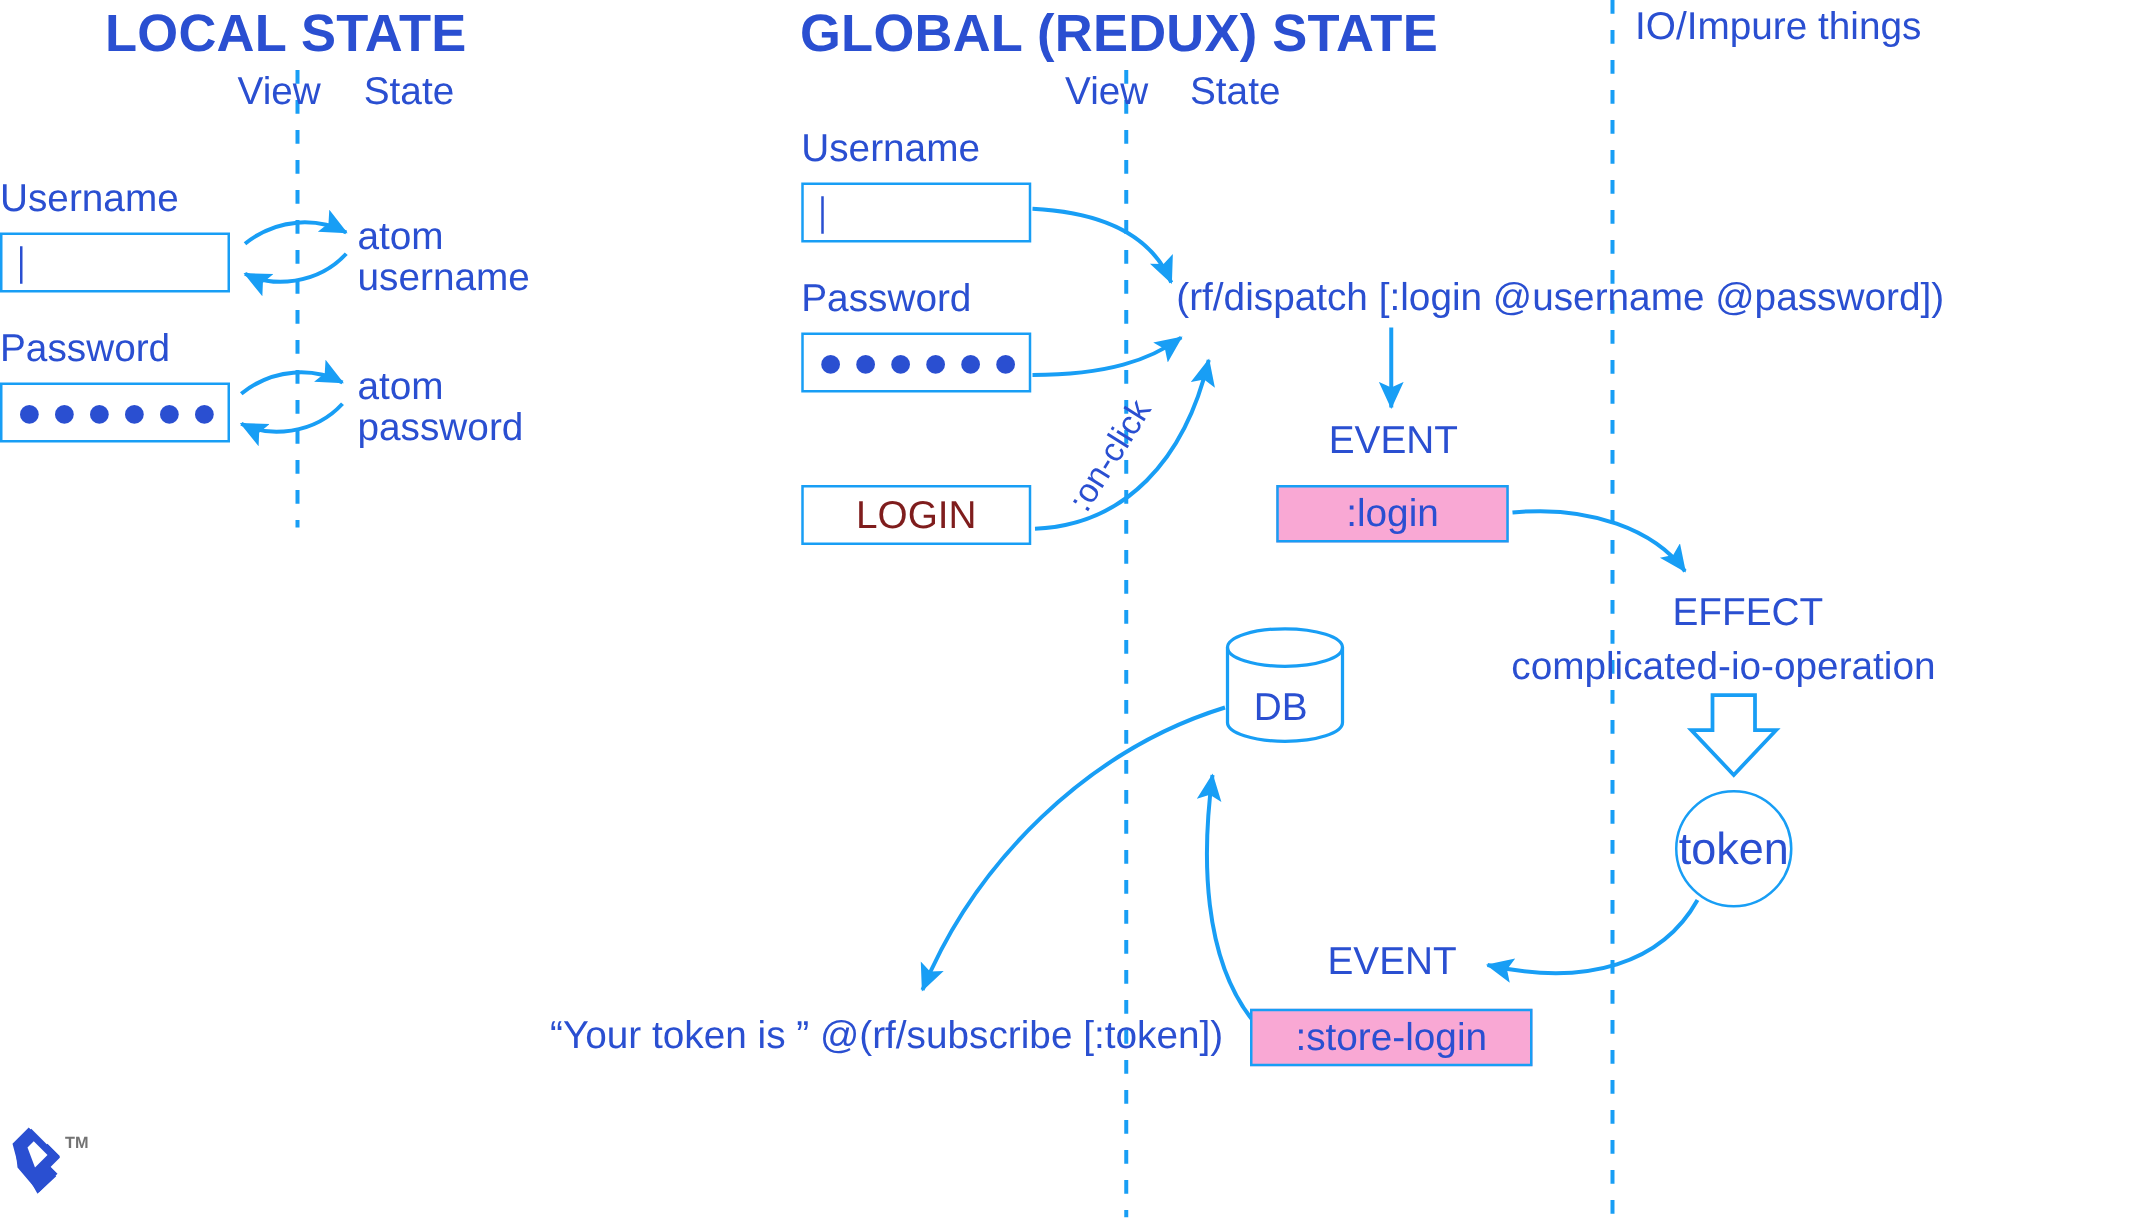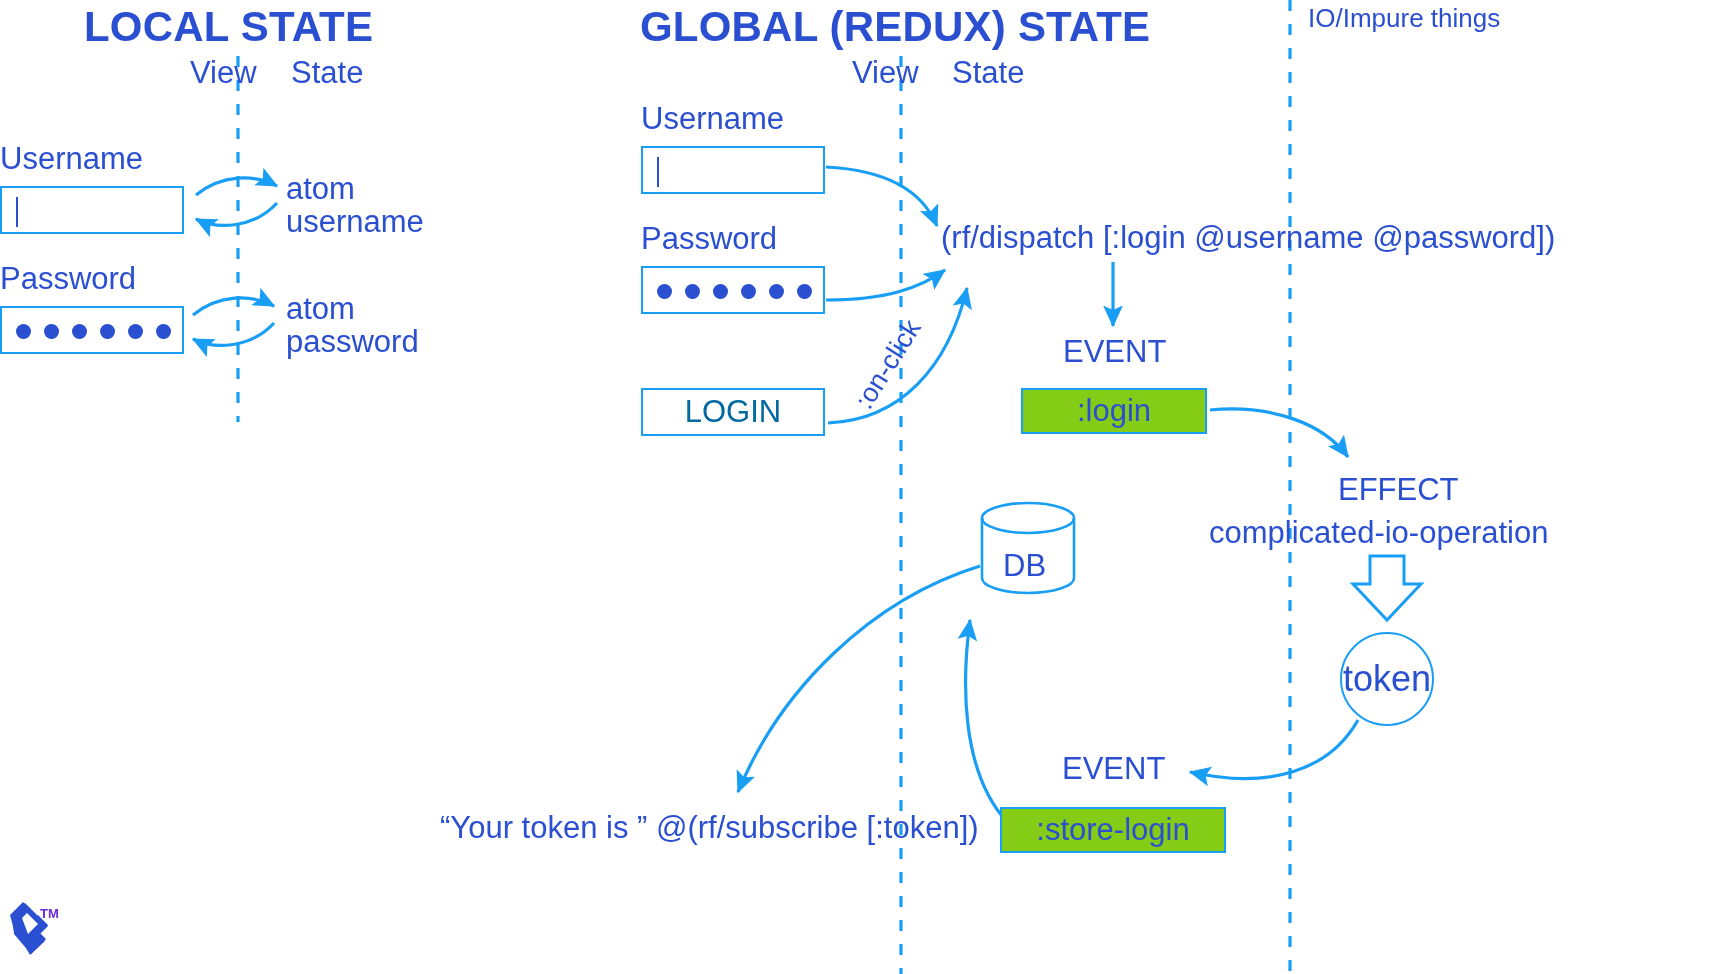--- a/index.html
+++ b/index.html
@@ -39,21 +39,21 @@
     font-size: 42px;
     font-weight: bold;
     letter-spacing: 0.2px;
   }
   .subhead {
     font-size: 31px;
     font-weight: normal;
     margin-left: 42px;
   }
   .corner-note {
-    font-size: 26px;
+    font-size: 31px;
   }
   .fieldlabel {
     font-size: 31px;
   }
   .atomlabel {
     font-size: 31px;
     line-height: 1.08;
   }
   .code {
     font-size: 31px;
@@ -85,37 +85,37 @@
   .dot {
     width: 15px;
     height: 15px;
     border-radius: 50%;
     background: #2A4FD1;
     margin-right: 13px;
   }
   .evbox {
     position: absolute;
     border: 2.5px solid #189EF5;
-    background: #84cc16;
+    background: #f9a8d4;
     box-sizing: border-box;
     display: flex;
     align-items: center;
     justify-content: center;
     color: #2A4FD1;
     font-size: 31px;
   }
   .btnbox {
     position: absolute;
     border: 2.5px solid #189EF5;
     background: #ffffff;
     box-sizing: border-box;
     display: flex;
     align-items: center;
     justify-content: center;
-    color: #0369a1;
+    color: #7f1d1d;
     font-size: 31px;
   }
   .circle-token {
     position: absolute;
     border: 2.5px solid #189EF5;
     border-radius: 50%;
     background: #ffffff;
     box-sizing: border-box;
     display: flex;
     align-items: center;
@@ -126,23 +126,24 @@
   .db-label {
     position: absolute;
     color: #2A4FD1;
     font-size: 31px;
   }
   .logo-wrap {
     position: absolute;
   }
   .tm {
     position: absolute;
-    color: #6d28d9;
+    color: #737373;
     font-size: 13px;
     font-weight: bold;
+    margin-left: 12px;
   }
 </style>
 </head>
 <body>
 
 <div id="stage">
 
   <svg class="svg-layer" viewBox="0 0 1720 974">
     <defs>
       <marker id="ah" markerWidth="9" markerHeight="9" refX="6.4" refY="3.1" orient="auto" markerUnits="strokeWidth">

